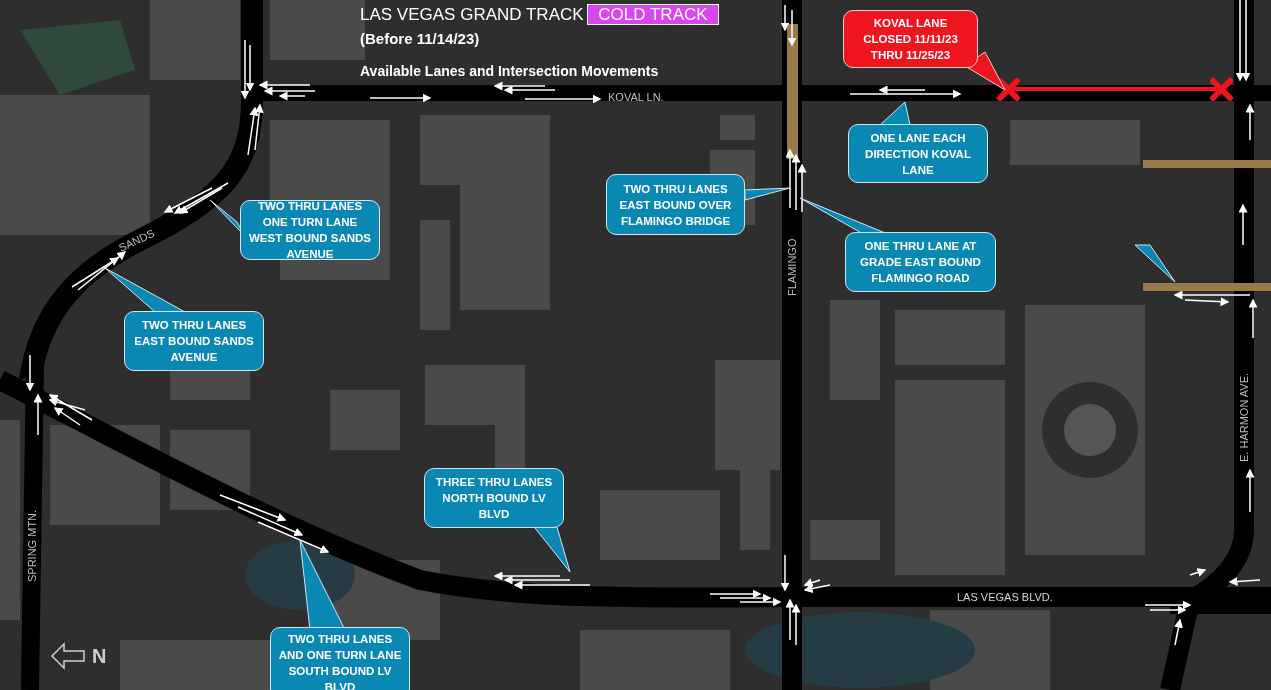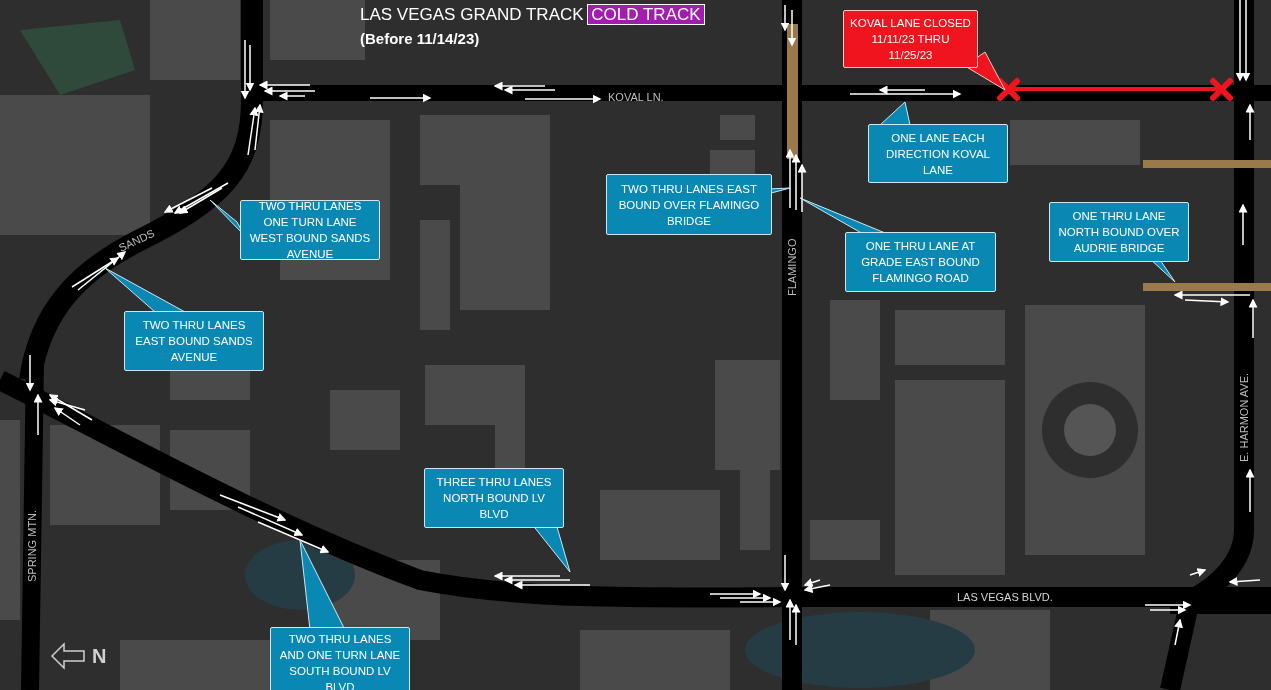--- a/index.html
+++ b/index.html
@@ -1,22 +1,22 @@
 <!DOCTYPE html>
 <html><head>
 <meta charset="utf-8">
 <style>
   html,body{margin:0;padding:0;background:#2a2a2a;}
   #stage{position:relative;width:1271px;height:690px;overflow:hidden;background:#2e2e2e;font-family:"Liberation Sans",sans-serif;}
   svg.map{position:absolute;left:0;top:0;}
   .title{position:absolute;left:360px;top:5px;color:#fff;font-size:17px;white-space:nowrap;}
-  .title .hl{background:#a21caf;outline:1px solid #fff;padding:0 3px;}
+  .title .hl{background:#d946ef;outline:1px solid #fff;padding:0 10px;}
   .subtitle{position:absolute;left:360px;top:30px;color:#fff;font-size:15px;font-weight:bold;}
   .subtitle2{position:absolute;left:360px;top:63px;color:#fff;font-size:14px;font-weight:bold;}
-  .callout{position:absolute;background:#0a88b4;color:#fff;border:1px solid #cfe6ef;border-radius:2px;font-size:11.5px;font-weight:normal;text-align:center;line-height:16px;display:flex;align-items:center;justify-content:center;box-sizing:border-box;padding:22px 6px;}
+  .callout{position:absolute;background:#0a88b4;color:#fff;border:1px solid #cfe6ef;border-radius:10px;font-size:11.5px;font-weight:bold;text-align:center;line-height:16px;display:flex;align-items:center;justify-content:center;box-sizing:border-box;padding:22px 6px;}
   .callout.red{background:#f0141e;border-color:#f7c8c8;}
   .north{position:absolute;left:50px;top:642px;display:flex;align-items:center;gap:6px;color:#cfcfcf;font-size:20px;font-weight:bold;}
 </style>
 </head>
 <body>
 
 <div id="stage">
 
   <svg class="map" width="1271" height="690" viewBox="0 0 1271 690">
     <defs>
@@ -167,26 +167,26 @@
     <text x="0" y="0" fill="#bdbdbd" font-size="11" font-family="Liberation Sans, sans-serif" transform="translate(1248,462) rotate(-90)">E. HARMON AVE.</text>
     <text x="0" y="0" fill="#bdbdbd" font-size="11" font-family="Liberation Sans, sans-serif" transform="translate(36,582) rotate(-90)">SPRING MTN.</text>
     <text x="957" y="601" fill="#d5d5d5" font-size="11" font-family="Liberation Sans, sans-serif">LAS VEGAS BLVD.</text>
   </svg>
 
   <div class="title">
     <span>LAS VEGAS GRAND TRACK</span>
     <span class="hl">COLD TRACK</span>
   </div>
   <div class="subtitle">(Before 11/14/23)</div>
+  <div class="subtitle2">Available Lanes and Intersection Movements</div>
 
   <div class="callout red" style="left:843px;top:10px;width:135px;height:58px;">KOVAL LANE CLOSED 11/11/23 THRU 11/25/23</div>
-  <div class="callout" style="left:848px;top:124px;width:140px;height:59px;margin-left:20px;">ONE LANE EACH DIRECTION KOVAL LANE</div>
-  <div class="callout" style="left:606px;top:174px;width:166px;height:61px;">TWO THRU LANES EAST BOUND OVER FLAMINGO BRIDGE</div>
+  <div class="callout" style="left:848px;top:124px;width:140px;height:59px;">ONE LANE EACH DIRECTION KOVAL LANE</div>
+  <div class="callout" style="left:606px;top:174px;width:139px;height:61px;">TWO THRU LANES EAST BOUND OVER FLAMINGO BRIDGE</div>
   <div class="callout" style="left:845px;top:232px;width:151px;height:60px;">ONE THRU LANE AT GRADE EAST BOUND FLAMINGO ROAD</div>
-  <div class="callout" style="left:1049px;top:202px;width:140px;height:60px;">ONE THRU LANE NORTH BOUND OVER AUDRIE BRIDGE</div>
   <div class="callout" style="left:240px;top:200px;width:140px;height:60px;">TWO THRU LANES ONE TURN LANE WEST BOUND SANDS AVENUE</div>
   <div class="callout" style="left:124px;top:311px;width:140px;height:60px;">TWO THRU LANES EAST BOUND SANDS AVENUE</div>
   <div class="callout" style="left:424px;top:468px;width:140px;height:60px;">THREE THRU LANES NORTH BOUND LV BLVD</div>
   <div class="callout" style="left:270px;top:627px;width:140px;height:72px;">TWO THRU LANES AND ONE TURN LANE SOUTH BOUND LV BLVD</div>
 
   <div class="north">
     <svg width="36" height="28" viewBox="0 0 36 28">
       <path d="M2,14 L14,2 L14,9 L34,9 L34,19 L14,19 L14,26 Z" fill="none" stroke="#cfcfcf" stroke-width="1.5"></path>
     </svg>
     <span>N</span>

